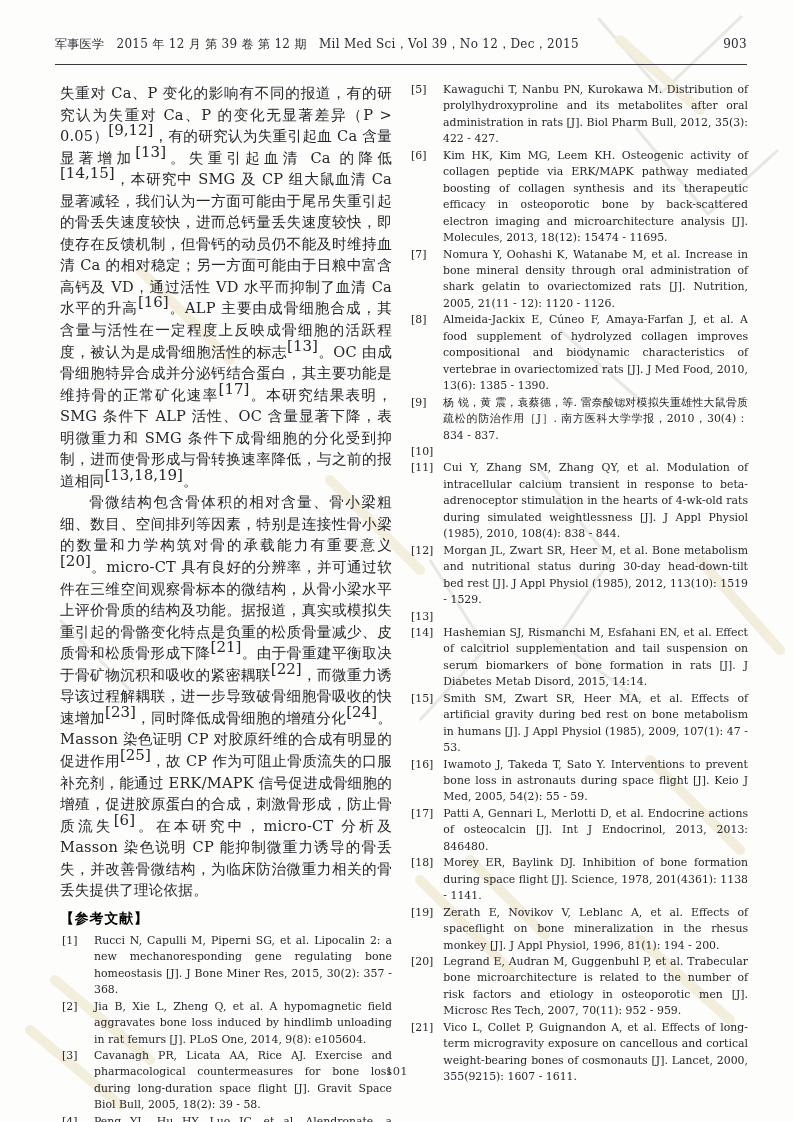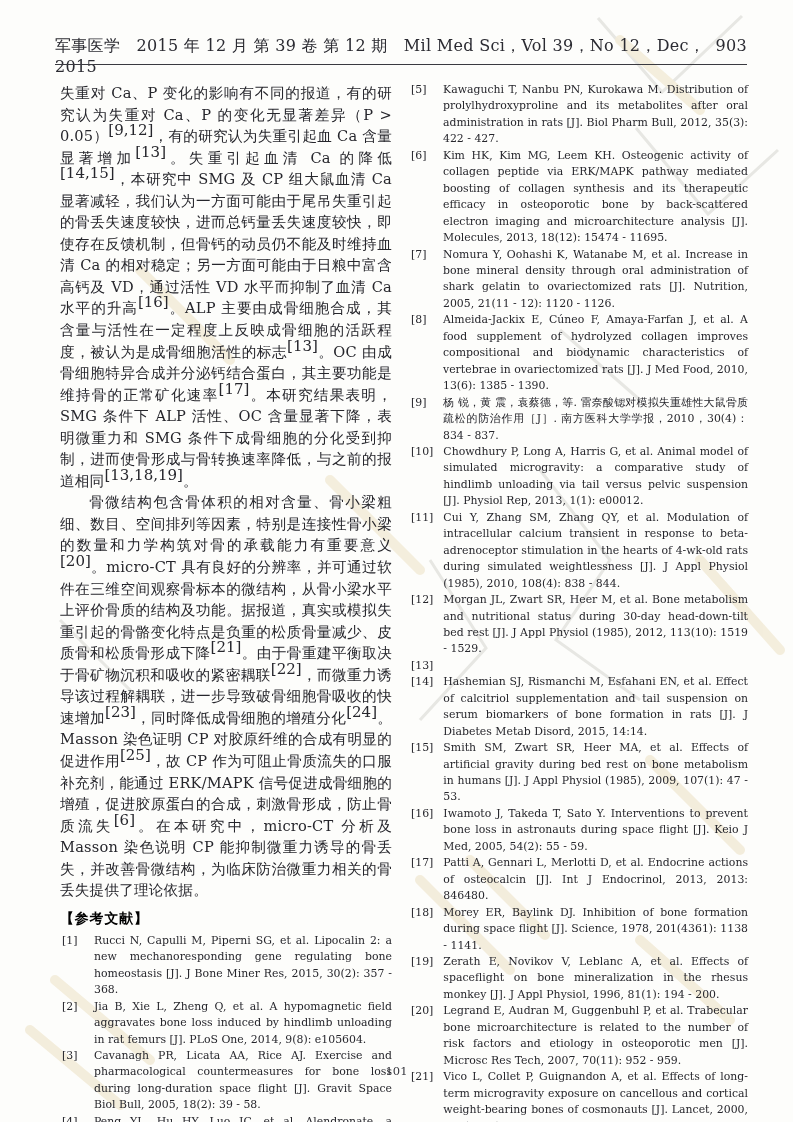--- a/index.html
+++ b/index.html
@@ -8,21 +8,21 @@
     position:relative;width:793px;height:1122px;margin:0 auto;
     background:#fdfdfb;overflow:hidden;
     font-family:"DejaVu Serif","Liberation Serif",serif;
     color:#26262c;
   }
   .watermark{position:absolute;inset:0;pointer-events:none;z-index:0;}
   .content{position:relative;z-index:1;}
   .header{
     position:absolute;top:36px;left:55px;width:692px;
     display:flex;justify-content:space-between;align-items:baseline;
-    font-size:16px;letter-spacing:.3px;color:#2b2b32;
+    font-size:12px;letter-spacing:.3px;color:#2b2b32;
   }
   .header-rule{
     position:absolute;top:64px;left:55px;width:692px;height:0;
     border-top:1.6px solid #3a3a40;
   }
   .columns{
     position:absolute;top:82px;left:60px;width:688px;
     display:flex;gap:17px;
   }
   .col{min-width:0;}
@@ -152,21 +152,20 @@
 
             <div class="ref-item">
               <span class="ref-num">[9]</span>
               <span class="ref-gap"></span>
               <span class="ref-text">杨 锐，黄 震，袁蔡德，等. 雷奈酸锶对模拟失重雄性大鼠骨质疏松的防治作用［J］. 南方医科大学学报，2010，30(4)：834 - 837.</span>
             </div>
 
             <div class="ref-item">
               <span class="ref-num">[10]</span>
               <span class="ref-gap"></span>
-              <span class="ref-text">Chowdhury P, Long A, Harris G, et al. Animal model of simulated microgravity: a comparative study of hindlimb unloading via tail versus pelvic suspension [J]. Physiol Rep, 2013, 1(1): e00012.</span>
             </div>
 
             <div class="ref-item">
               <span class="ref-num">[11]</span>
               <span class="ref-gap"></span>
               <span class="ref-text">Cui Y, Zhang SM, Zhang QY, et al. Modulation of intracellular calcium transient in response to beta-adrenoceptor stimulation in the hearts of 4-wk-old rats during simulated weightlessness [J]. J Appl Physiol (1985), 2010, 108(4): 838 - 844.</span>
             </div>
 
             <div class="ref-item">
               <span class="ref-num">[12]</span>

